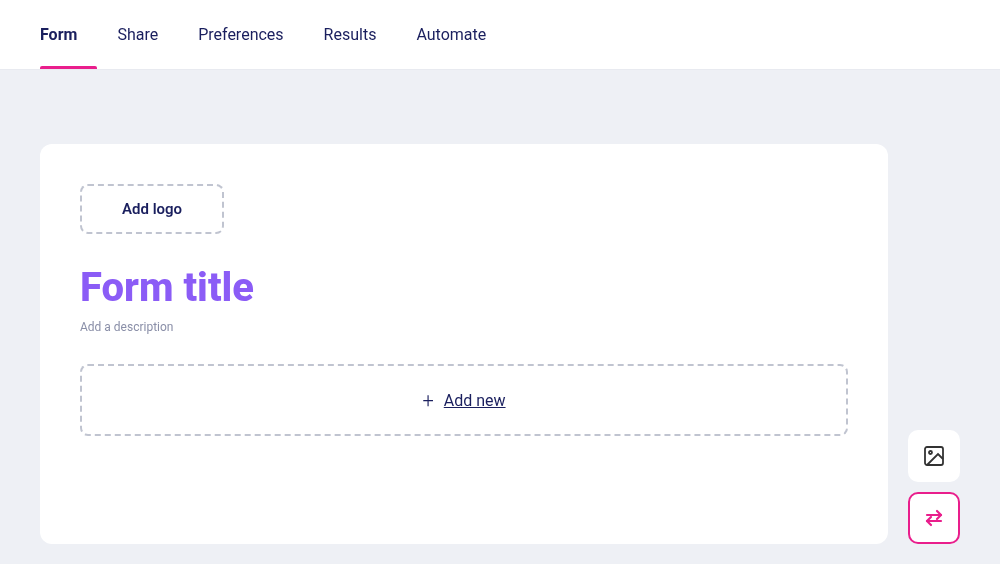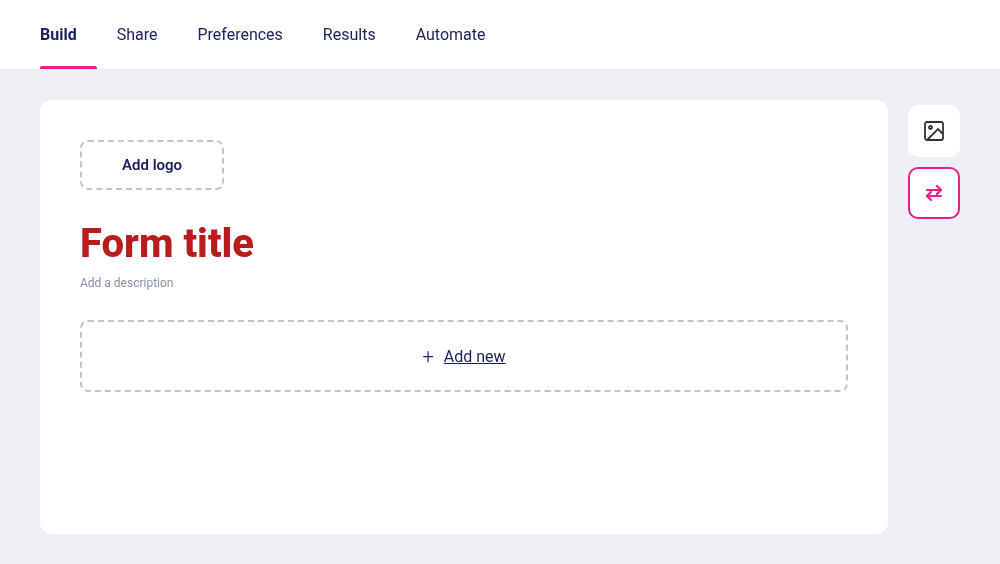--- a/index.html
+++ b/index.html
@@ -61,25 +61,26 @@
       background-color: #e91e8c;
       border-radius: 2px 2px 0 0;
     }
 
     .nav-tab:first-child {
       padding-left: 0;
     }
 
     .main-content {
       background-color: #eef0f5;
-      padding: 30px 40px;
+      padding: 20px 40px;
       position: relative;
       height: calc(564px - 70px);
       display: flex;
       gap: 20px;
+      align-items: flex-end;
     }
 
     .form-canvas {
       background-color: #ffffff;
       border-radius: 12px;
       flex: 1;
       padding: 40px 40px;
       min-height: 400px;
       position: relative;
     }
@@ -97,21 +98,21 @@
 
     .add-logo-text {
       font-size: 15px;
       font-weight: 600;
       color: #1a1f5e;
     }
 
     .form-title {
       font-size: 40px;
       font-weight: 800;
-      color: #b91c1c;
+      color: #8b5cf6;
       margin-bottom: 8px;
       line-height: 1.2;
     }
 
     .form-description {
       font-size: 12px;
       color: #8a8fa8;
       margin-bottom: 30px;
     }
 
@@ -172,21 +173,21 @@
       width: 24px;
       height: 24px;
     }
   </style>
 </head>
 <body>
 
 <div class="top-bar">
   <nav class="nav-tabs">
     <div class="nav-tab active">
-      <span>Build</span>
+      <span>Form</span>
     </div>
     <div class="nav-tab">
       <span>Share</span>
     </div>
     <div class="nav-tab">
       <span>Preferences</span>
     </div>
     <div class="nav-tab">
       <span>Results</span>
     </div>

